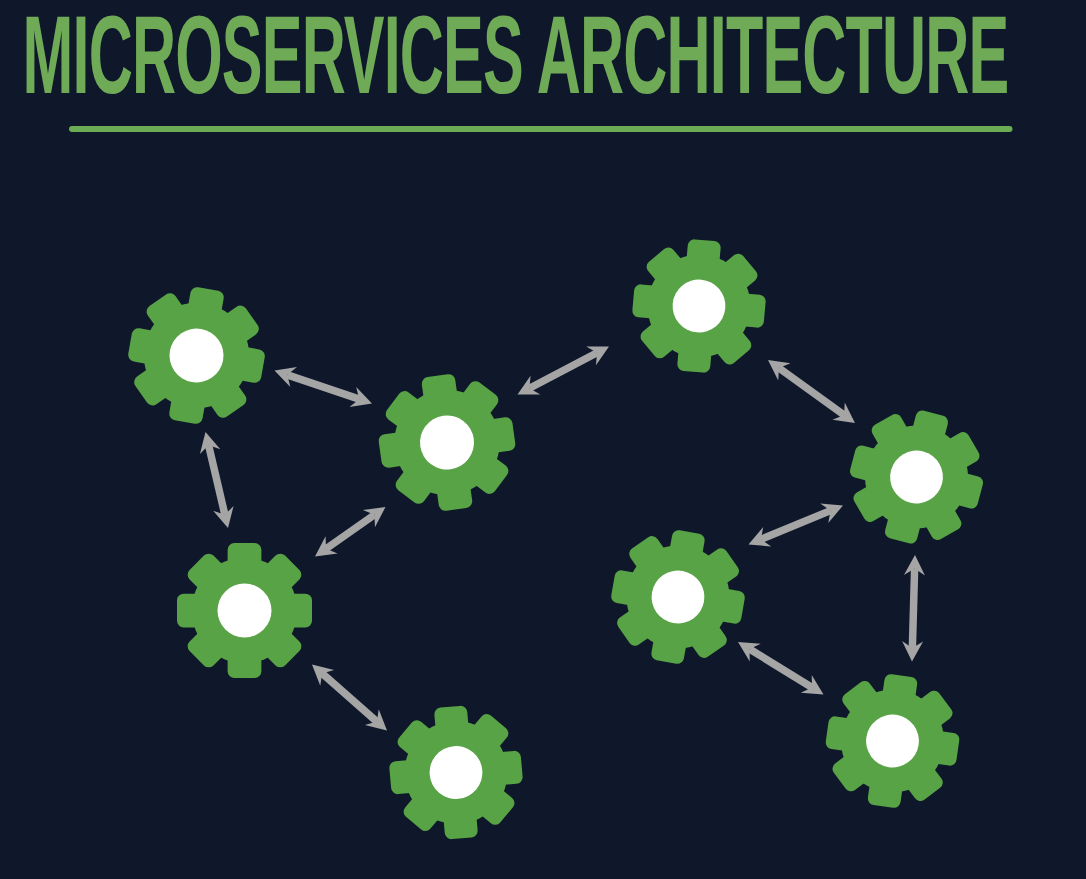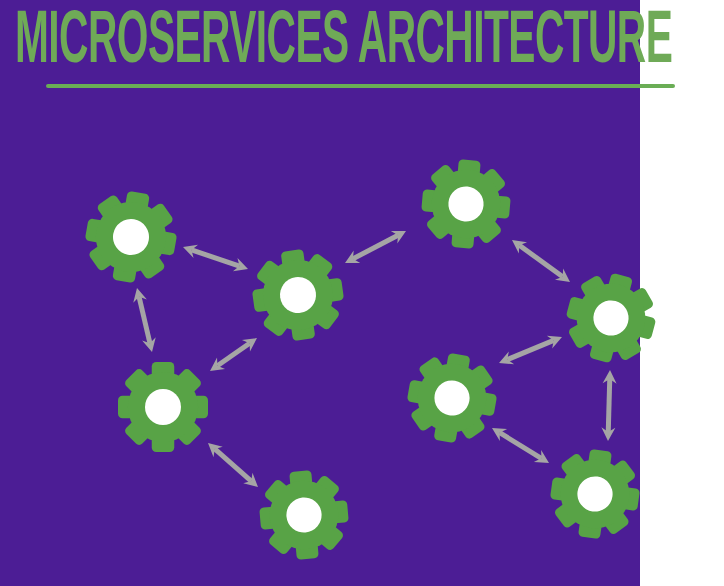--- a/index.html
+++ b/index.html
@@ -6,23 +6,23 @@
     margin: 0;
     padding: 0;
     background: #ffffff;
     width: 724px;
     height: 586px;
     overflow: hidden;
     font-family: "Liberation Sans", sans-serif;
   }
   .canvas {
     position: relative;
-    width: 640px;
+    width: 724px;
     height: 586px;
-    background: #4c1d95;
+    background: #0f172a;
   }
   .title {
     position: absolute;
     left: 15px;
     top: 0px;
     margin: 0;
     font-size: 74px;
     font-weight: bold;
     line-height: 1;
     white-space: nowrap;

